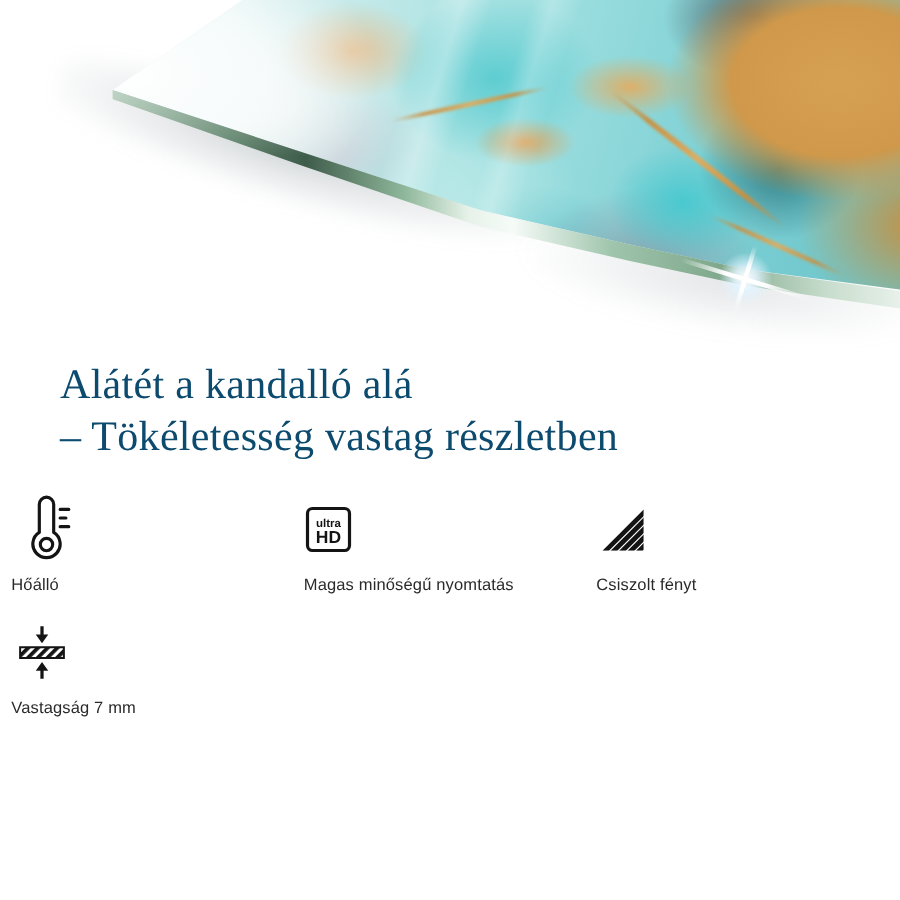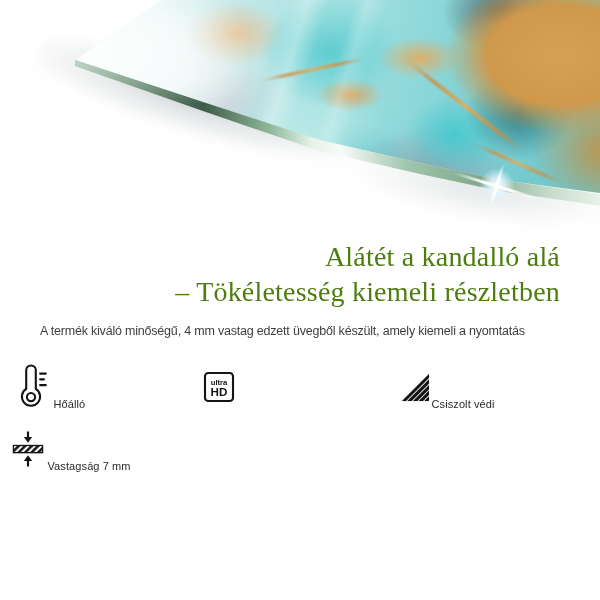--- a/index.html
+++ b/index.html
@@ -78,38 +78,38 @@
     background:linear-gradient(90deg, rgba(255,255,255,0) 0%, #fff 35%, #fff 65%, rgba(255,255,255,0) 100%);
   }
   .sparkle .ray-long  { width:90px; transform:translate(-50%,-50%) rotate(17deg); }
   .sparkle .ray-short { width:46px; transform:translate(-50%,-50%) rotate(107deg); }
 
   
   .title {
     margin:7px 40px 0 40px;
     font-family:"Liberation Serif","DejaVu Serif",serif;
     font-size:28px; line-height:35px; font-weight:400;
-    color:#4d7c0f; letter-spacing:0.2px;text-align:right;
+    color:#0c4a6e; letter-spacing:0.2px;
   }
   .title span { display:block; }
   .description {
     margin:11px 40px 0 40px;
     font-size:12.5px; line-height:23px; color:#3e3e3e; letter-spacing:-0.2px;
   }
   .description span { display:block; white-space:nowrap; }
 
   
   .features {
     margin-top:21px;
     display:grid; grid-template-columns:195px 195px 195px; justify-content:center;
     row-gap:16px;
   }
-  .feature { display:flex; flex-direction:row; align-items:flex-end; }
+  .feature { display:flex; flex-direction:column; align-items:flex-start; }
   .icon-box { height:46px; display:flex; align-items:center; justify-content:center; }
-  .feature-label { margin-top:20px; font-size:11px; color:#2a2a2a; letter-spacing:0.1px; }
+  .feature-label { margin-top:8px; font-size:11px; color:#2a2a2a; letter-spacing:0.1px; }
   svg { display:block; }
   .svg-text { font-family:"Liberation Sans","DejaVu Sans",sans-serif; font-weight:700; fill:#141414; }
 </style>
 </head>
 <body>
 
 <div class="page">
 
   <div class="hero">
     <div class="panel-shadow"></div>
@@ -123,25 +123,24 @@
     <div class="glass-edge"></div>
     <div class="sparkle">
       <span class="glow"></span>
       <span class="ray ray-long"></span>
       <span class="ray ray-short"></span>
     </div>
   </div>
 
   <h1 class="title">
     <span>Alátét a kandalló alá</span>
-    <span>– Tökéletesség kiemeli részletben</span>
+    <span>– Tökéletesség vastag részletben</span>
   </h1>
 
   <p class="description">
-    <span>A termék kiváló minőségű, 4 mm vastag edzett üvegből készült, amely kiemeli a nyomtatás</span>
   </p>
 
   <div class="features">
 
     <div class="feature">
       <div class="icon-box">
         <svg width="46" height="46" viewBox="0 0 48 48" fill="none" stroke="#141414" stroke-width="2.2" stroke-linecap="round" stroke-linejoin="round">
           <path d="M19 6.5 a5 5 0 0 1 10 0 V 26 a 9.5 9.5 0 1 1 -10 0 Z"></path>
           <circle cx="24" cy="34.5" r="4.3"></circle>
           <path d="M33.5 10 h6 M33.5 16 h4 M33.5 22 h6"></path>
@@ -151,20 +150,21 @@
     </div>
 
     <div class="feature">
       <div class="icon-box">
         <svg width="32" height="32" viewBox="0 0 48 48">
           <rect x="3" y="3" width="42" height="42" rx="5" fill="none" stroke="#141414" stroke-width="3.2"></rect>
           <text class="svg-text" x="24" y="21" font-size="11.5" text-anchor="middle">ultra</text>
           <text class="svg-text" x="24" y="38" font-size="17.5" text-anchor="middle">HD</text>
         </svg>
       </div>
+      <div class="feature-label">Magas minőségű nyomtatás</div>
     </div>
 
 
 
     <div class="feature">
       <div class="icon-box">
         <svg width="34" height="34" viewBox="0 0 48 48">
           <defs>
               <clipPath id="tri">
                 <path d="M5 44 L44 5 L44 44 Z"></path>
@@ -172,21 +172,21 @@
             </defs>
           <g clip-path="url(#tri)" stroke="#141414" stroke-width="4.5">
             <line x1="4" y1="48" x2="48" y2="4"></line>
             <line x1="12" y1="48" x2="56" y2="4"></line>
             <line x1="20" y1="48" x2="64" y2="4"></line>
             <line x1="28" y1="48" x2="72" y2="4"></line>
             <line x1="36" y1="48" x2="80" y2="4"></line>
           </g>
         </svg>
       </div>
-      <div class="feature-label">Csiszolt védi</div>
+      <div class="feature-label">Csiszolt fényt</div>
     </div>
 
     <div class="feature">
       <div class="icon-box">
         <svg width="40" height="40" viewBox="0 0 48 48">
           <defs>
             <pattern id="hatch" patternUnits="userSpaceOnUse" width="5.5" height="5.5" patternTransform="rotate(45)">
               <rect width="3" height="5.5" fill="#141414"></rect>
             </pattern>
           </defs>

